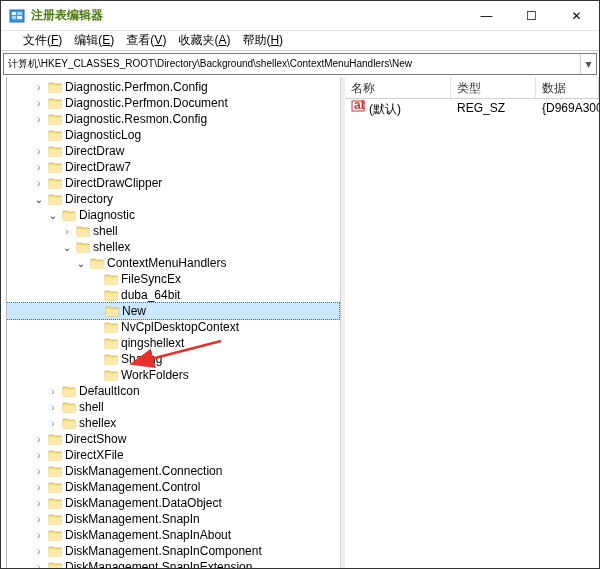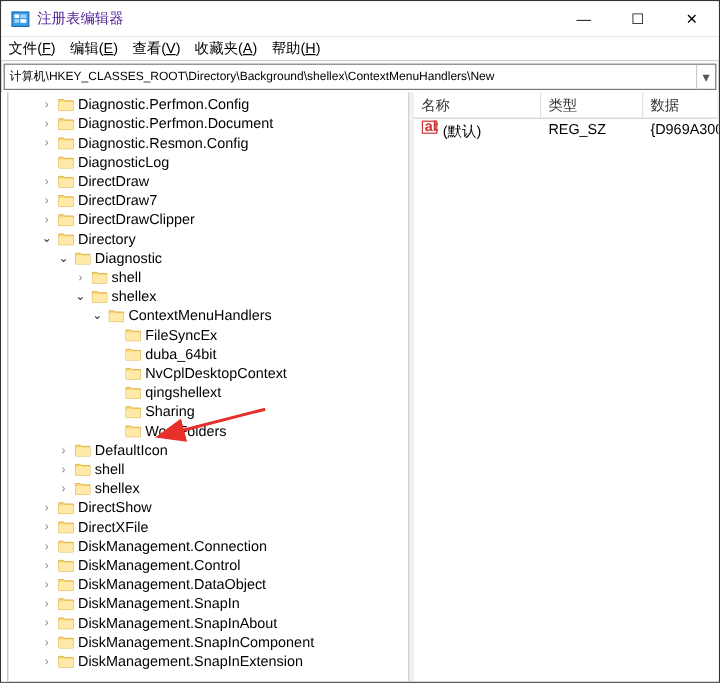--- a/index.html
+++ b/index.html
@@ -1,24 +1,24 @@
 <!DOCTYPE html>
 <html><head>
 <meta charset="utf-8">
 <style>
 * { margin: 0; padding: 0; box-sizing: border-box; font-family: "Microsoft YaHei", "Segoe UI", sans-serif; font-size: 12px; }
 body { background: #fff; width: 600px; height: 569px; overflow: hidden; border: 1px solid #333; position: relative; }
 
 .titlebar { height: 30px; display: flex; align-items: center; padding-left: 8px; background: #fff; border-bottom: 1px solid #e5e5e5; }
 .titlebar-icon { width: 16px; height: 16px; margin-right: 6px; }
-.titlebar-text { flex: 1; color: #4c1d95; }
+.titlebar-text { flex: 1; color: #4d7c0f; font-weight: bold; }
 .win-controls { display: flex; height: 100%; }
 .win-btn { width: 45px; height: 100%; display: flex; align-items: center; justify-content: center; color: #000; }
 
-.menubar { height: 20px; display: flex; align-items: center; padding-left: 0; background: #fff; border-bottom: 1px solid #d0d0d0; }
+.menubar { height: 20px; display: flex; align-items: center; padding-left: 16px; background: #fff; border-bottom: 1px solid #d0d0d0; }
 .menu-item { padding: 2px 6px; color: #000; }
 .menu-item u { text-decoration: underline; }
 
 .addressbar { height: 22px; display: flex; align-items: center; border: 1px solid #7a7a7a; margin: 2px; background: #fff; }
 .addressbar input { flex: 1; border: none; outline: none; padding: 2px 4px; font-size: 10px; background: transparent; }
 .addr-dd { width: 16px; height: 100%; display: flex; align-items: center; justify-content: center; border-left: 1px solid #ccc; color: #555; }
 
 .content { display: flex; height: calc(100% - 74px); position: relative; }
 .tree-pane { width: 340px; overflow: auto; border-right: 1px solid #d0d0d0; background: #fff; position: relative; }
 .splitter { width: 4px; background: #f0f0f0; cursor: ew-resize; }
@@ -219,20 +219,30 @@
         </div>
         <div class="tree-row indent-5">
           <span class="toggle"></span>
           <span class="folder-icon">
             <svg viewBox="0 0 14 12">
               <path d="M1 2h4l1 1h7v8H1z" fill="#ffd978" stroke="#d4a932" stroke-width="0.7"></path>
               <path d="M1 4h12v7H1z" fill="#ffe9a8"></path>
             </svg>
           </span>
           <span class="node-label">duba_64bit</span>
+        </div>
+        <div class="tree-row indent-5 selected">
+          <span class="toggle"></span>
+          <span class="folder-icon">
+            <svg viewBox="0 0 14 12">
+              <path d="M1 2h4l1 1h7v8H1z" fill="#ffd978" stroke="#d4a932" stroke-width="0.7"></path>
+              <path d="M1 4h12v7H1z" fill="#ffe9a8"></path>
+            </svg>
+          </span>
+          <span class="node-label">New</span>
         </div>
         <div class="tree-row indent-5">
           <span class="toggle"></span>
           <span class="folder-icon">
             <svg viewBox="0 0 14 12">
               <path d="M1 2h4l1 1h7v8H1z" fill="#ffd978" stroke="#d4a932" stroke-width="0.7"></path>
               <path d="M1 4h12v7H1z" fill="#ffe9a8"></path>
             </svg>
           </span>
           <span class="node-label">NvCplDesktopContext</span>

